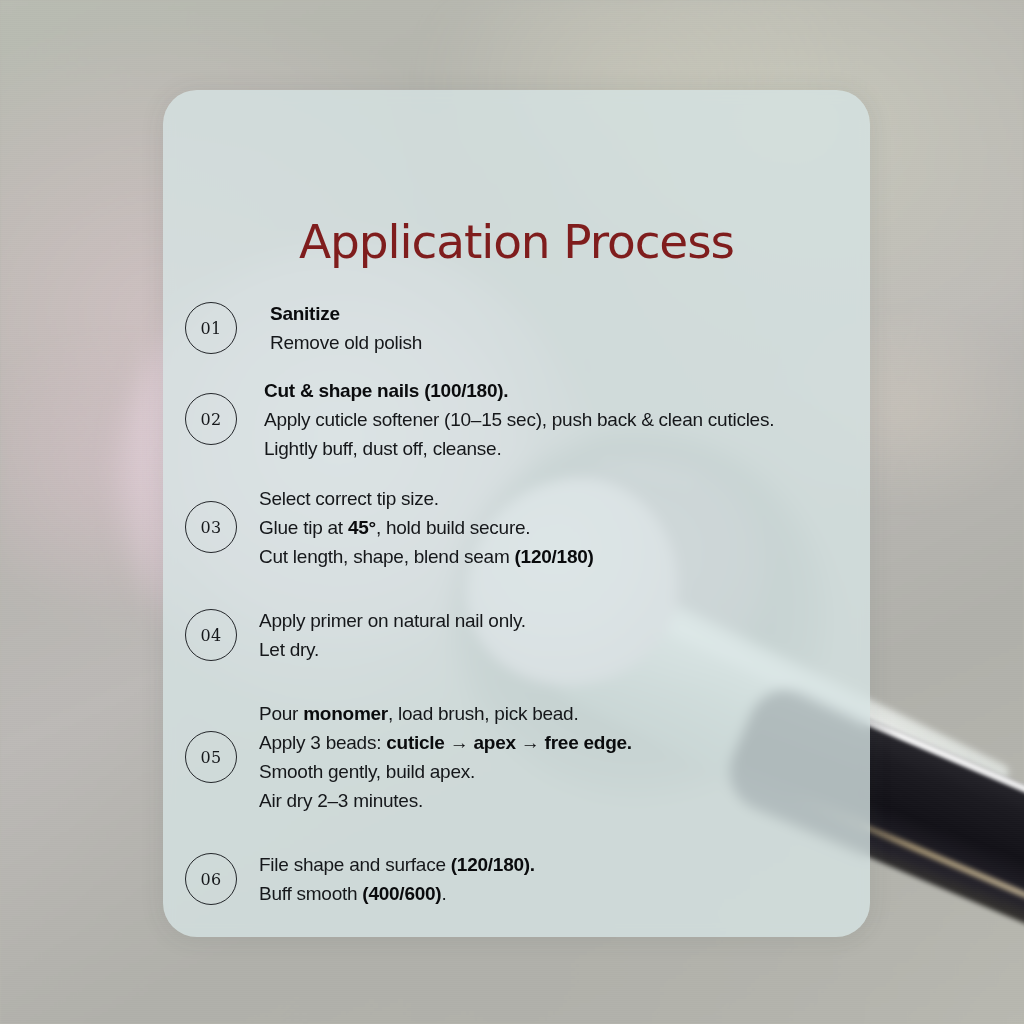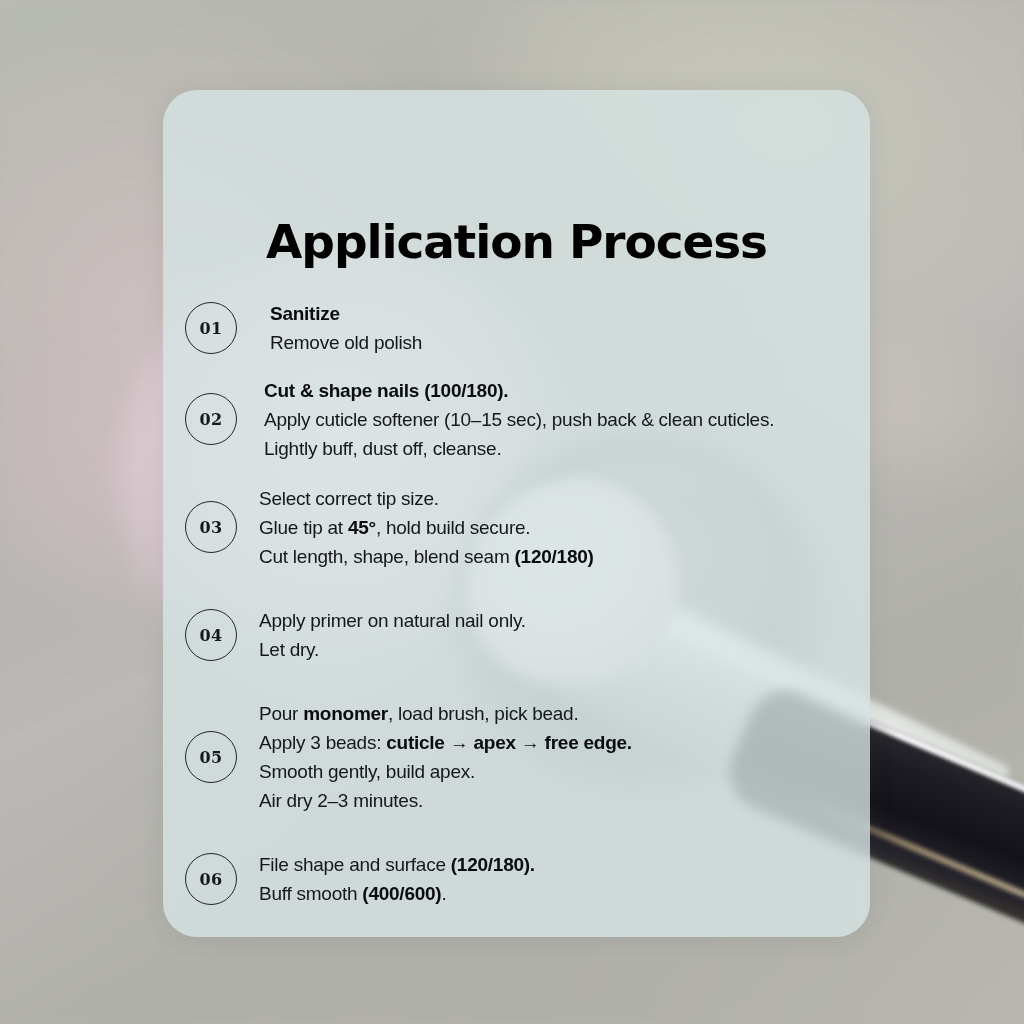--- a/index.html
+++ b/index.html
@@ -129,37 +129,37 @@
     -webkit-backdrop-filter:blur(6px);
     box-shadow:0 2px 24px rgba(60,70,70,.10);
     overflow:hidden;
   }
   .card-inner{position:absolute;inset:0;padding:0;}
 
   .title{
     position:absolute;left:0;right:0;top:128px;
     text-align:center;
     font-family:"DejaVu Sans", sans-serif;
-    font-weight:700;
+    font-weight:400;
     font-size:47px;
     letter-spacing:-1.1px;
-    color:#000000;
+    color:#7f1d1d;
     line-height:1;
   }
 
   .steps{position:absolute;left:0;top:206px;width:707px;}
   .step{position:relative;display:flex;align-items:center;}
 
   .badge{
     flex:0 0 auto;
     width:52px;height:52px;border-radius:50%;
     border:1.6px solid #23262a;
     display:flex;align-items:center;justify-content:center;
     font-family:"DejaVu Serif", serif;
-    font-size:16px;font-weight:700;color:#16181b;
+    font-size:16px;font-weight:400;color:#16181b;
     letter-spacing:.3px;
     box-sizing:border-box;
   }
   .badge-col{flex:0 0 96px;display:flex;justify-content:center;}
 
   .lines{flex:1 1 auto;padding-right:14px;}
   .line{
     font-family:Liberation Sans, sans-serif;
     font-size:19px;
     line-height:29px;

